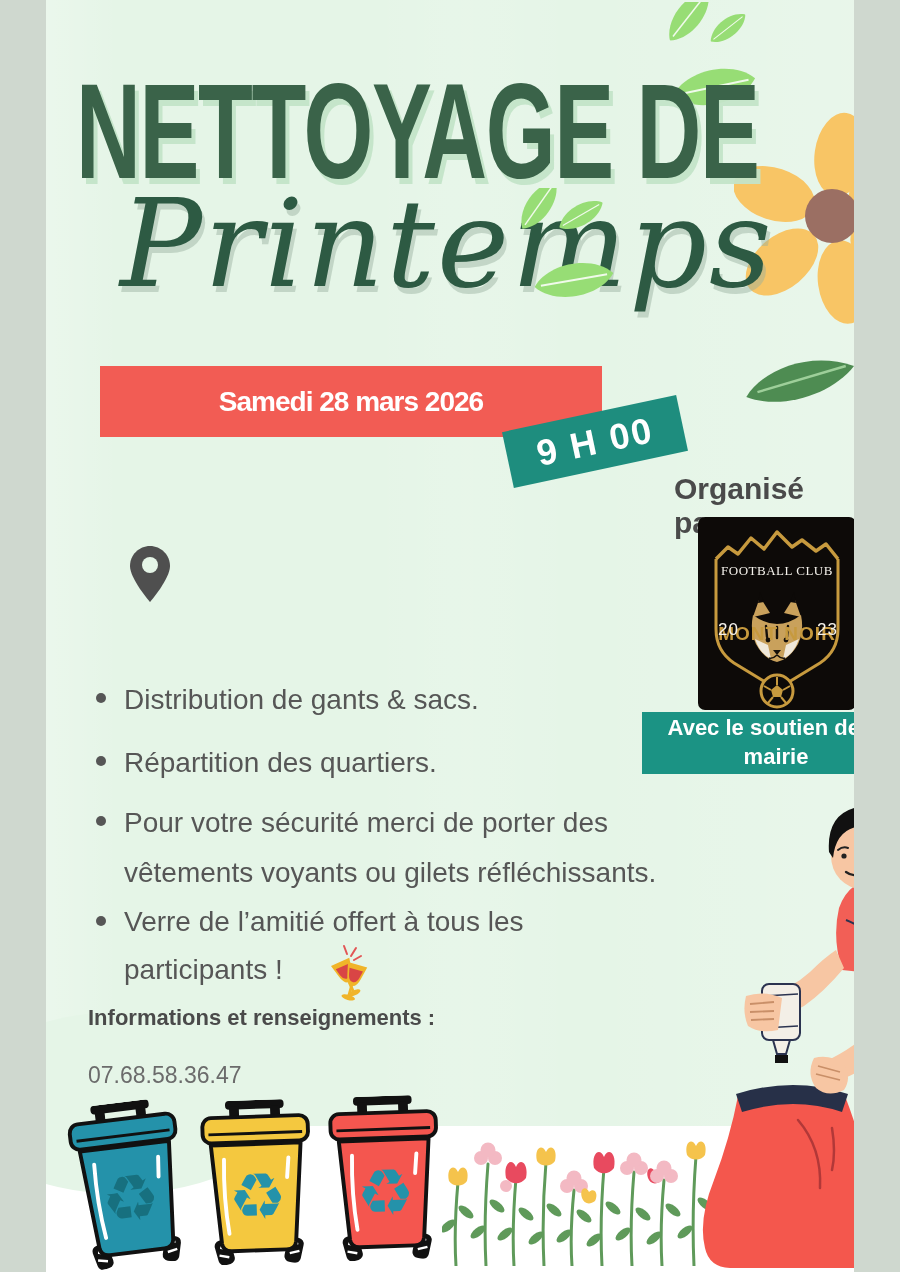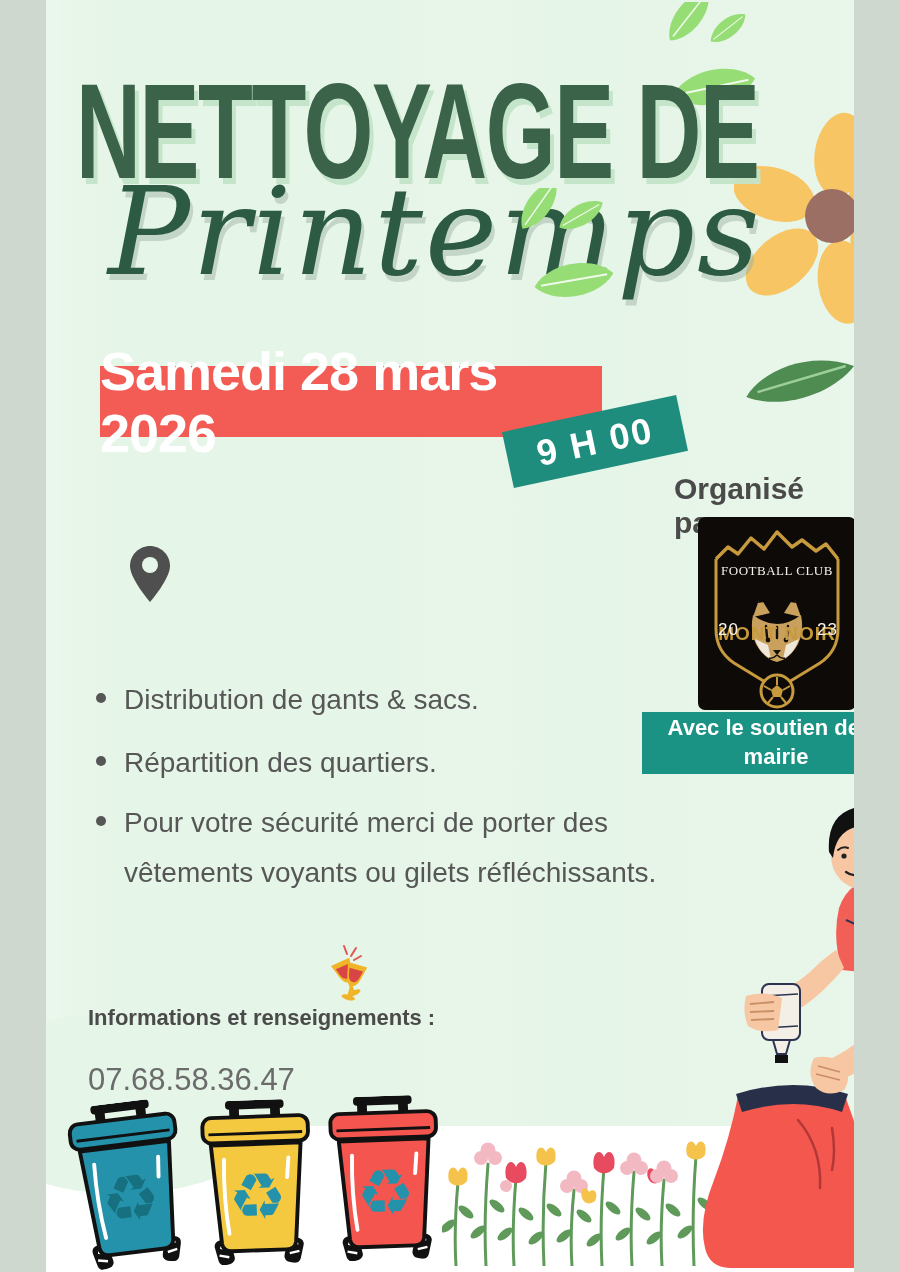--- a/index.html
+++ b/index.html
@@ -15,33 +15,33 @@
   .green-bulge{position:absolute;left:-90px;top:1012px;width:330px;height:182px;border-radius:50%;background:var(--background,#e5f5e7);}
 
   .title{
     position:absolute;left:30px;top:58px;margin:0;
     font-size:136px;font-weight:700;line-height:1.08;letter-spacing:-2px;
     color:var(--title-green,#3a6349);
     transform:scaleX(.66);transform-origin:left top;white-space:nowrap;
     text-shadow:6px 6px 0 rgba(195,228,200,.95);
   }
   .script-title{
-    position:absolute;left:58px;top:158px;margin:4px;
+    position:absolute;left:58px;top:158px;margin:16px;
     font-family:"DejaVu Serif","Liberation Serif",serif;
     font-style:italic;font-weight:400;font-size:122px;line-height:1.15;
     color:#2d5a43;letter-spacing:2px;
     text-shadow:3px 6px 0 rgba(150,176,158,.45);
   }
 
   .date-banner{
     position:absolute;left:54px;top:366px;width:502px;height:71px;
     background:var(--accent-red,#f25c54);
     display:flex;align-items:center;justify-content:center;
   }
-  .date-banner span{color:#fff;font-weight:700;font-size:54px;letter-spacing:-1px;}
+  .date-banner span{color:#fff;font-weight:700;font-size:28px;letter-spacing:-1px;}
   .time-banner{
     position:absolute;left:460px;top:413px;width:178px;height:57px;
     background:var(--accent-teal,#1e8d7e);transform:rotate(-12deg);
     display:flex;align-items:center;justify-content:center;
   }
   .time-banner span{color:#fff;font-weight:700;font-size:36px;letter-spacing:2px;}
 
   .organised{position:absolute;left:628px;top:472px;font-size:30px;font-weight:700;color:#4a4a4a;}
 
   .logo{position:absolute;left:652px;top:517px;width:158px;height:193px;background:#0d0a08;border-radius:7px;}
@@ -67,21 +67,21 @@
   .bullet{position:absolute;left:48px;padding-left:30px;
     font-size:28px;color:#565656;line-height:1.78;}
   .bullet::before{content:"";position:absolute;left:2px;top:18px;width:10px;height:10px;border-radius:50%;background:#565656;}
   .bullet-1{top:675px;width:620px;}
   .bullet-2{top:738px;width:620px;}
   .bullet-3{top:798px;width:600px;}
   .bullet-4{top:898px;width:520px;line-height:1.7;}
   .cheers{position:absolute;left:272px;top:944px;}
 
   .info-label{position:absolute;left:42px;top:1005px;font-size:22px;font-weight:700;color:#4a4a4a;}
-  .phone{position:absolute;left:42px;top:1062px;font-size:31px;color:#6b6b6b;}
+  .phone{position:absolute;left:42px;top:1062px;font-size:23px;color:#6b6b6b;}
 
   .bin{position:absolute;width:118px;height:164px;}
   .bin-1{left:24px;top:1102px;transform:rotate(-7deg);color:var(--bin-teal,#2492aa);--arrow:#17707f;}
   .bin-2{left:152px;top:1100px;transform:rotate(-2deg);color:var(--bin-yellow,#f4c83f);--arrow:var(--bin-teal,#2492aa);}
   .bin-3{left:280px;top:1096px;transform:rotate(-2deg);color:var(--bin-red,#f4564f);--arrow:var(--bin-teal,#2492aa);}
 
   .flowers-row{position:absolute;left:396px;top:1134px;}
   .person{position:absolute;left:640px;top:790px;}
   .leaves-top{position:absolute;left:598px;top:2px;}
   .leaves-script{position:absolute;left:458px;top:188px;}
@@ -201,20 +201,21 @@
   </div>
 
   <svg class="pin" width="40" height="58" viewBox="0 0 40 58">
     <path d="M20,0 C9,0 0,9 0,20 C0,33 20,56 20,56 C20,56 40,33 40,20 C40,9 31,0 20,0 Z" fill="#4f4f4f"></path>
     <circle cx="20" cy="19" r="8" fill="#e5f5e7"></circle>
   </svg>
 
   <div class="bullet bullet-1">Distribution de gants &amp; sacs.</div>
   <div class="bullet bullet-3">Pour votre sécurité merci de porter des vêtements voyants ou gilets réfléchissants.</div>
   <div class="bullet bullet-2">Répartition des quartiers.</div>
+  <div class="bullet bullet-4">Verre de l’amitié offert à tous les participants !</div>
 
   <svg class="cheers" width="60" height="64" viewBox="0 0 60 64">
     <g stroke="#e25555" stroke-width="2" stroke-linecap="round">
       <path d="M29,10 L26,2"></path>
         <path d="M33,12 L38,4"></path>
         <path d="M36,16 L43,12"></path>
     </g>
     <g transform="translate(13,22) rotate(-24)">
       <path d="M0,0 L20,0 L17,13 Q15,22 10,22 Q5,22 3,13 Z" fill="#f0b429"></path>
       <path d="M3,5 L17,5 L15.5,12 Q14,18 10,18 Q6,18 4.5,12 Z" fill="#d94545"></path>

